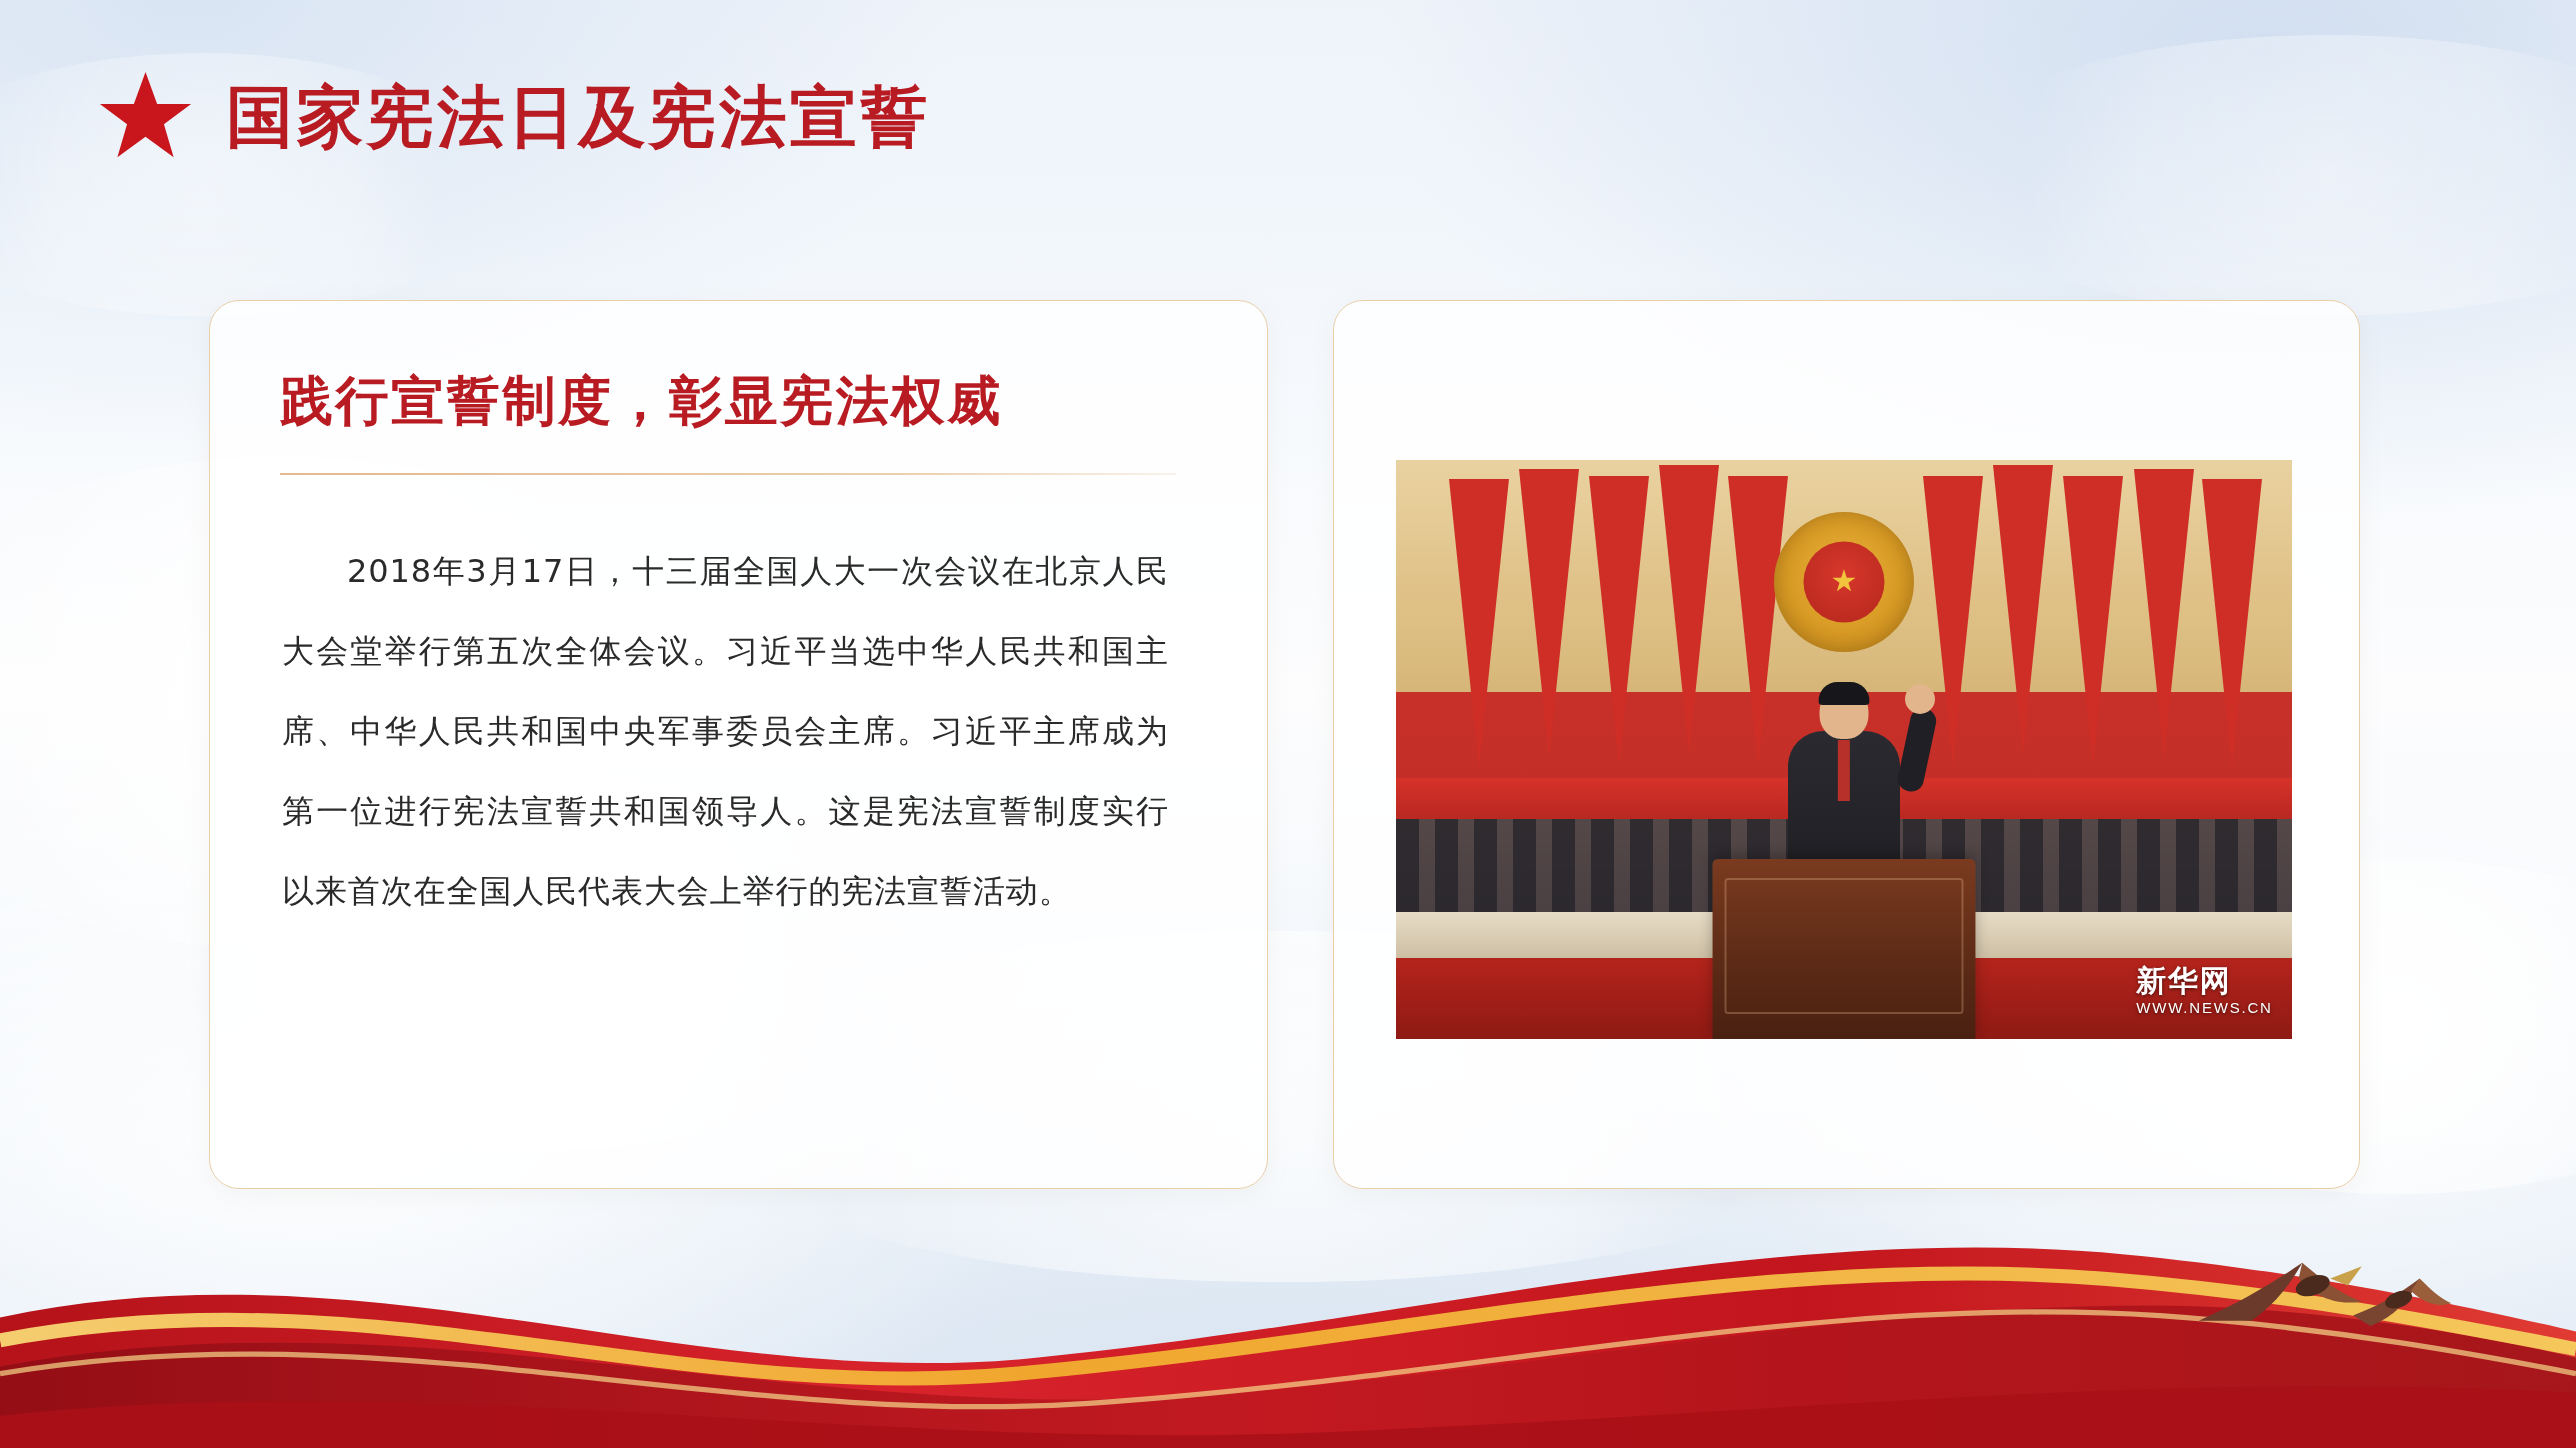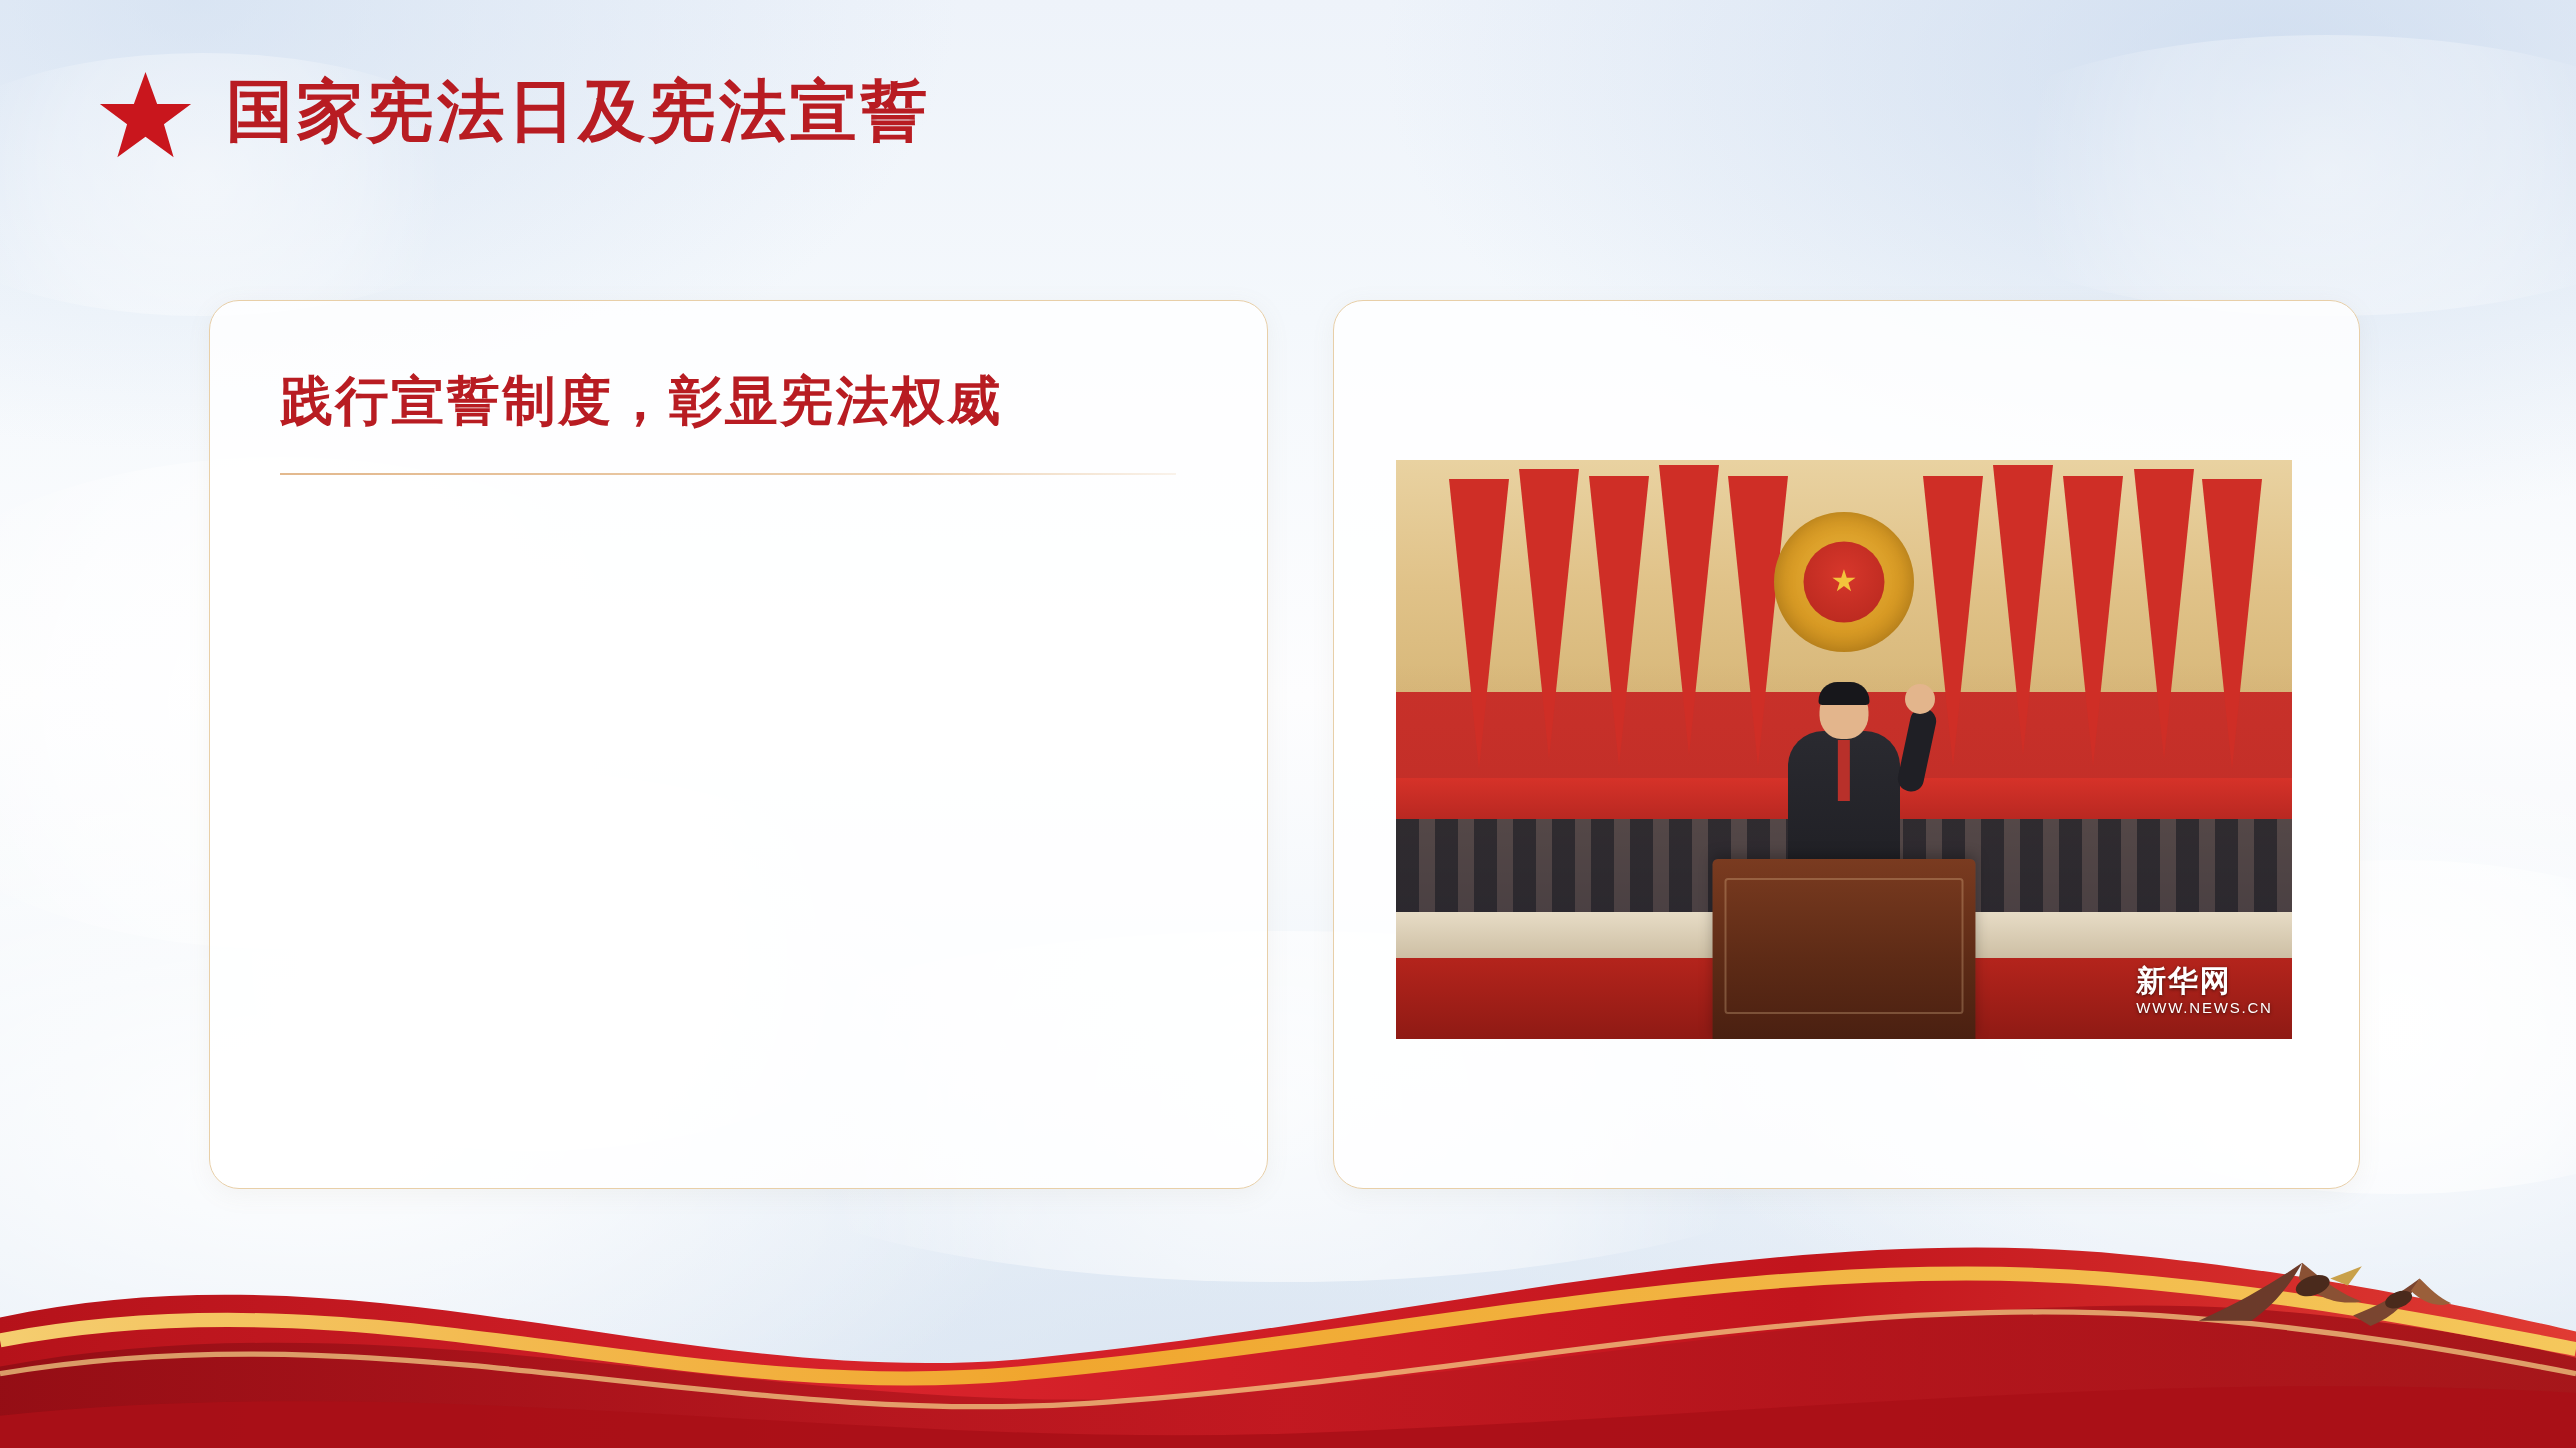--- a/index.html
+++ b/index.html
@@ -65,21 +65,21 @@
     display: flex;
     align-items: center;
     gap: 32px;
   }
   .star-icon {
     width: 97px;
     height: 97px;
     display: block;
   }
   .header-title {
-    font-family: Liberation Mono, monospace;
+    font-family: Liberation Sans, sans-serif;
     font-size: 67px;
     font-weight: 700;
     letter-spacing: 3.5px;
     color: #b81c22;
     line-height: 1;
     white-space: nowrap;
   }
 
   
   .card {
@@ -371,20 +371,21 @@
   <div class="header">
     <svg class="star-icon" viewBox="0 0 100 100">
       <polygon points="50,4 62,37 97,37 69,58 79,92 50,71 21,92 31,58 3,37 38,37" fill="#c9161d"></polygon>
     </svg>
     <div class="header-title">国家宪法日及宪法宣誓</div>
   </div>
 
   <div class="card card-left">
     <div class="card-title">践行宣誓制度，彰显宪法权威</div>
     <div class="title-rule"></div>
+    <div class="card-body">2018年3月17日，十三届全国人大一次会议在北京人民大会堂举行第五次全体会议。习近平当选中华人民共和国主席、中华人民共和国中央军事委员会主席。习近平主席成为第一位进行宪法宣誓共和国领导人。这是宪法宣誓制度实行以来首次在全国人民代表大会上举行的宪法宣誓活动。</div>
   </div>
 
   <div class="card card-right"></div>
 
   <div class="photo-frame">
     <div class="photo">
       <div class="hall-top"></div>
       <div class="curtain-band"></div>
 
       <div class="panel tri" style="left:53px;  top:19.3px;"></div>

